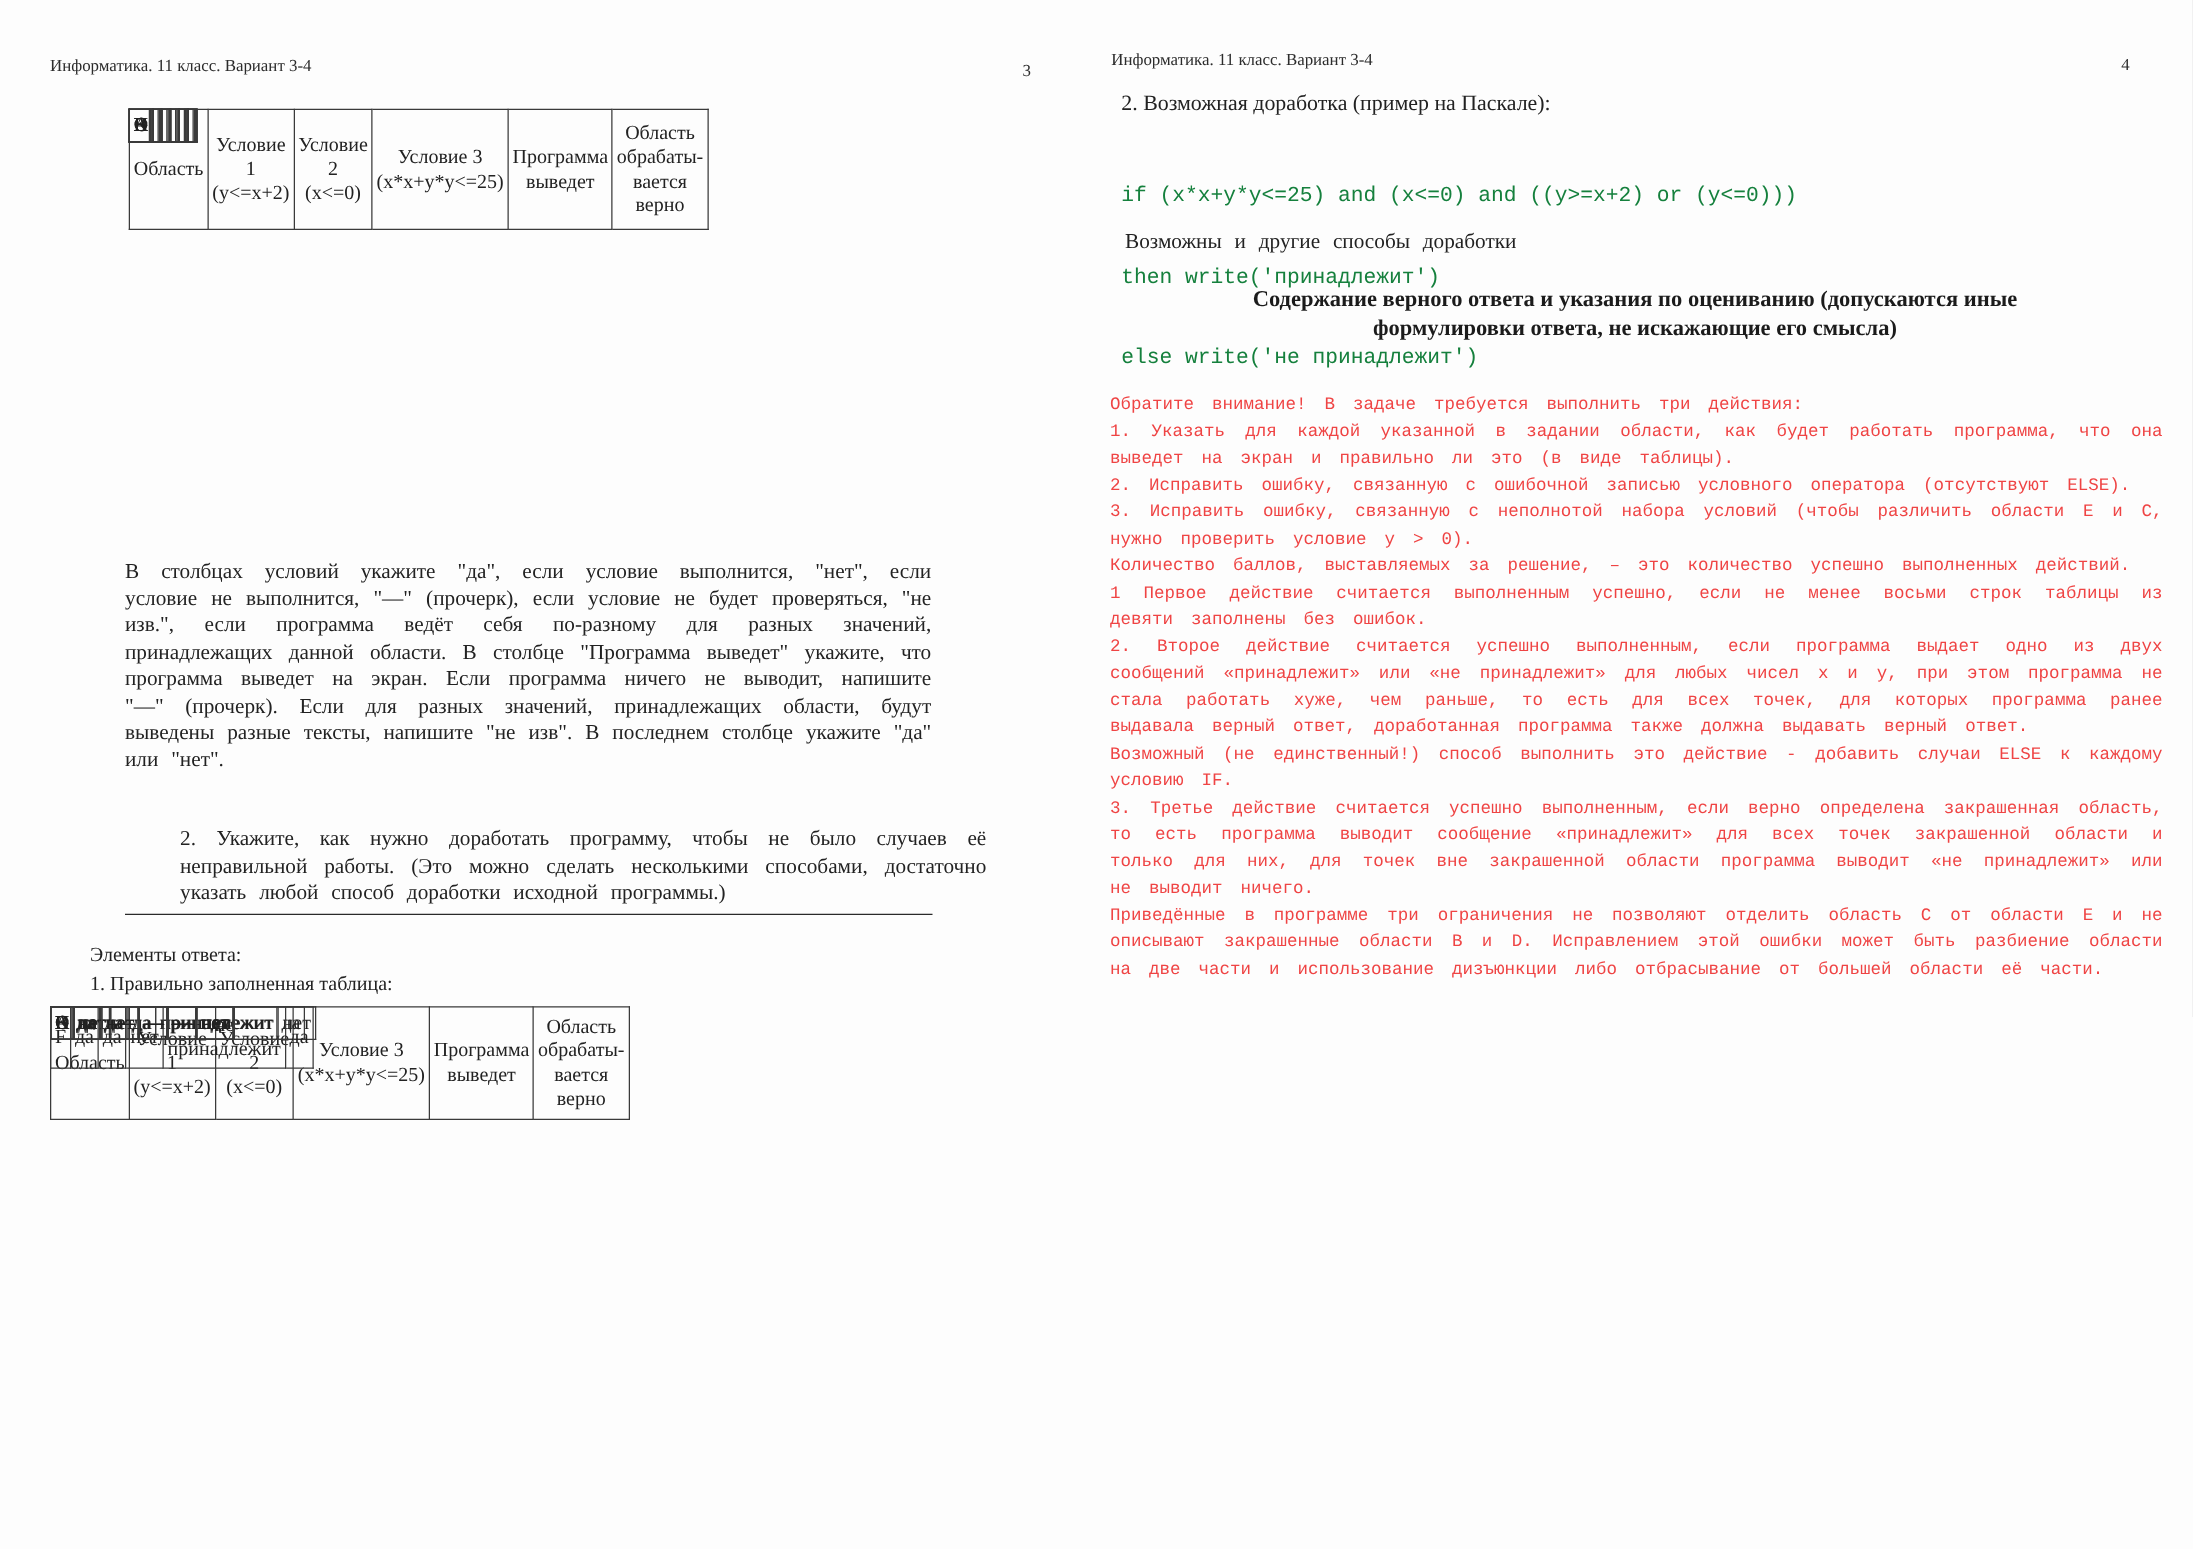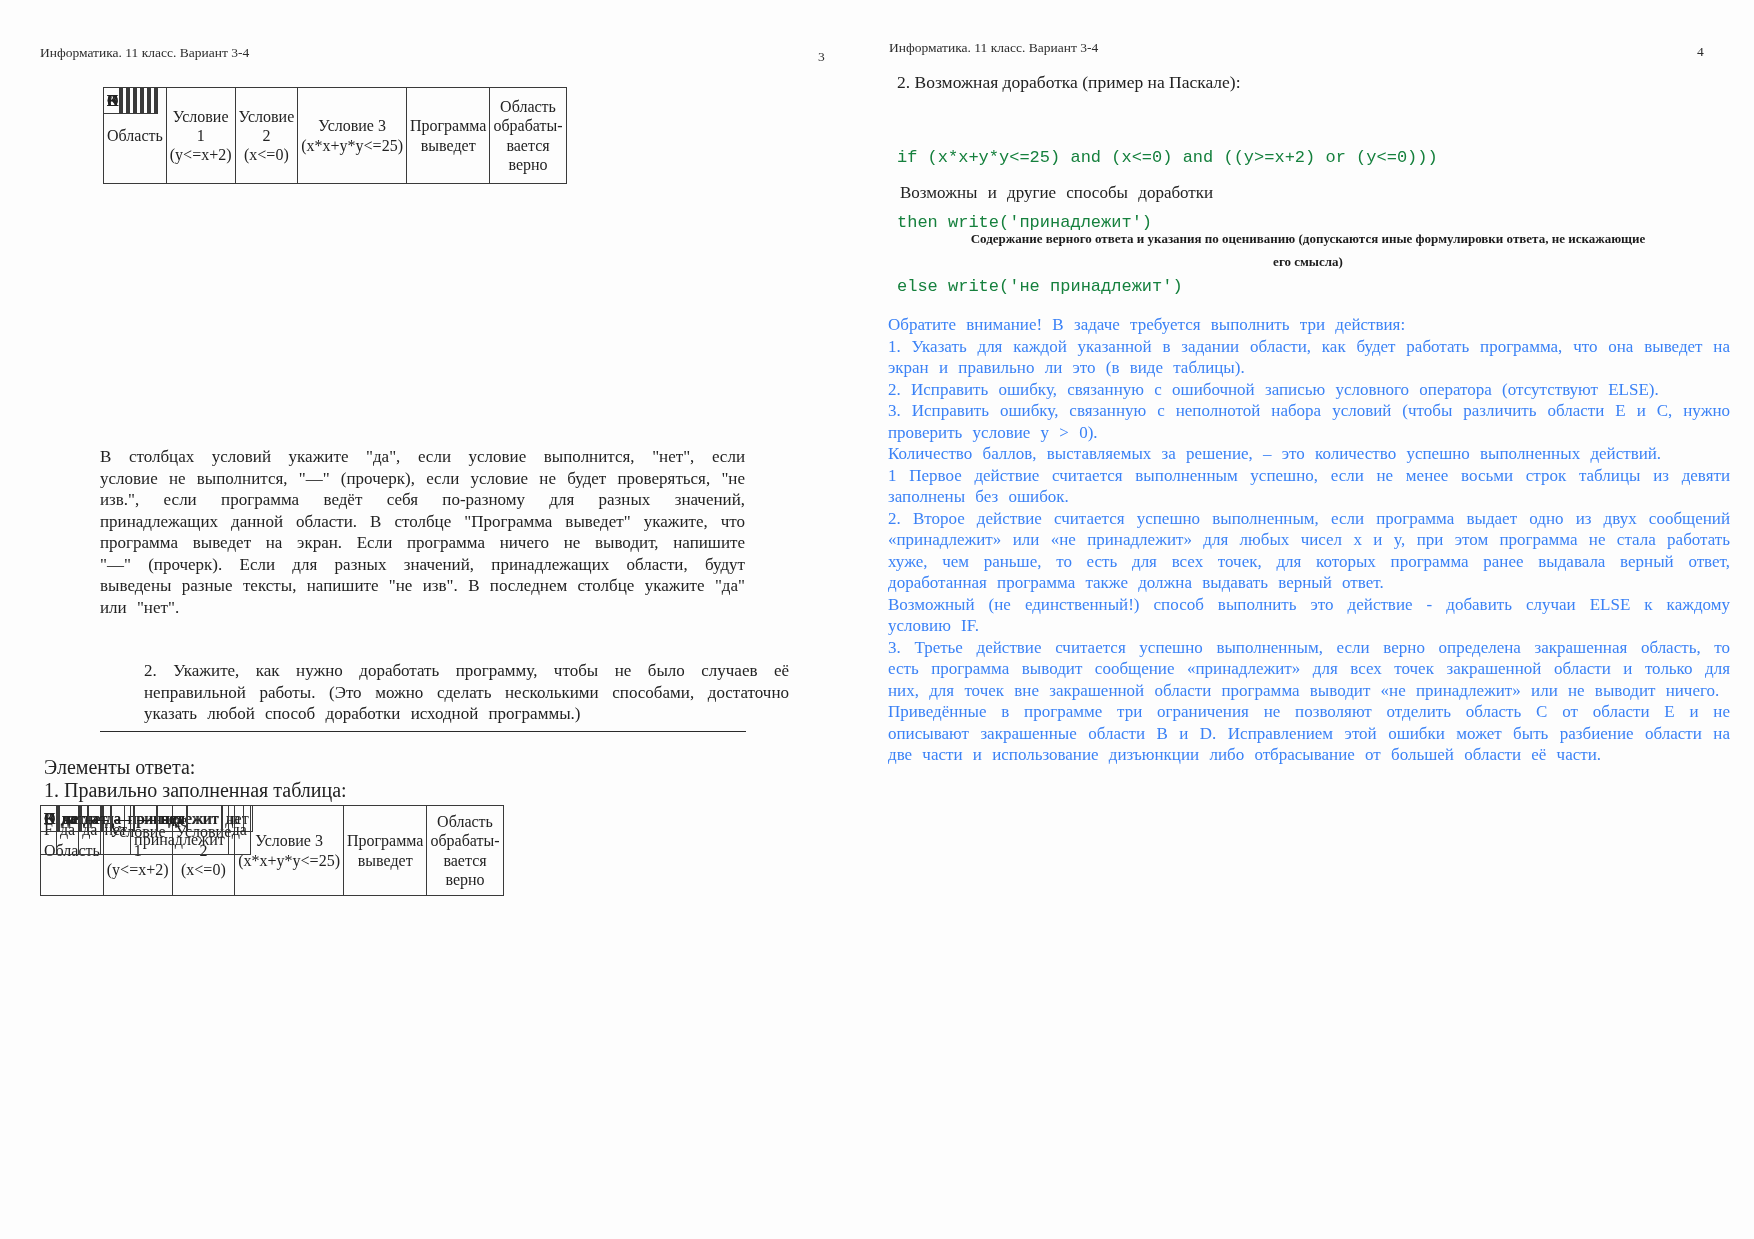--- a/index.html
+++ b/index.html
@@ -23,34 +23,34 @@
   table.t2 tbody td{height:26px;}
   table.t2 tbody tr.tall td{height:49px;}
   .t1{left:103px;top:87px;width:643px;}
   .t2{left:40px;top:805px;width:731px;}
 
   .body-text{font-size:17px;line-height:21.5px;text-align:justify;word-spacing:6px;color:#222;}
   .para1{left:100px;top:446px;width:645px;}
   .para2{left:100px;top:660px;width:645px;margin-left:44px;}
   p{margin:0;}
   .hrule{left:100px;top:731px;width:646px;height:0;border-top:1.5px solid #2a2a2a;}
-  .label{font-size:20px;color:#222;white-space:nowrap;}
+  .label{font-size:16px;color:#222;white-space:nowrap;margin-left:28px;}
   .elements-label{left:44px;top:756px;}
   .table2-label{left:44px;top:779px;}
 
   .sec-title{left:20px;top:72px;font-size:17.5px;color:#222;white-space:nowrap;}
   .code{left:8px;top:104px;font-family:"Liberation Mono", monospace;font-size:17px;
         line-height:21.5px;color:#15803d;white-space:pre;margin-left:12px;}
   .code div{position:static;}
   .code-note{left:11px;top:182px;width:842px;margin-left:12px;}
-  .crit-head{left:91px;top:228px;width:680px;font-weight:bold;font-size:13px;
+  .crit-head{left:91px;top:228px;width:680px;font-weight:bold;font-size:18px;
              line-height:22.5px;text-align:center;color:#1b1b1b;}
   .paras{left:11px;top:314px;width:842px;}
-  .paras p{position:static;font-size:17px;line-height:21.5px;text-align:justify;
-           word-spacing:6px;color:#3b82f6;}
+  .paras p{position:static;font-size:14px;line-height:21.5px;text-align:justify;
+           word-spacing:6px;color:#ef4444;font-family:Liberation Mono, monospace;}
   .paras p.gap{}
 </style>
 </head>
 <body>
 
 <div class="canvas">
 
   <section class="page page-left">
     <div class="pg-head" style="left:40px;top:45px">Информатика. 11 класс. Вариант 3-4</div>
     <div class="pg-num" style="left:818px;top:49px">3</div>

